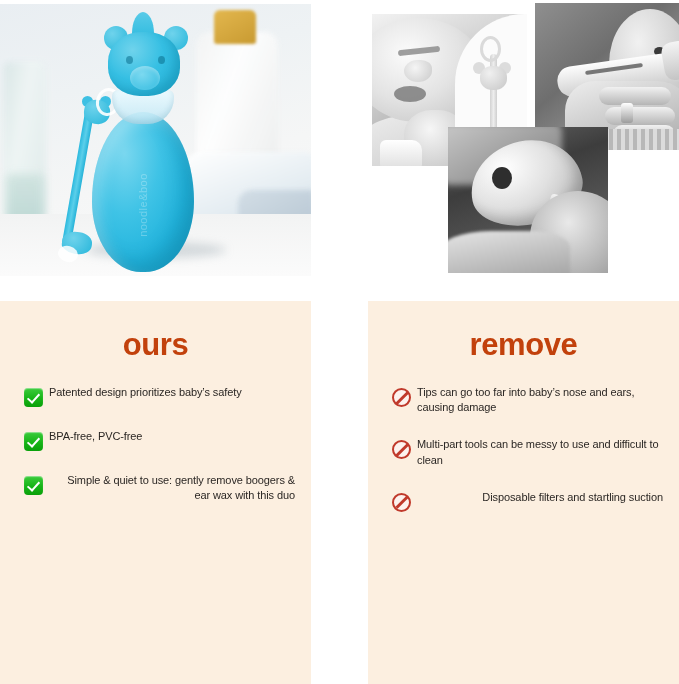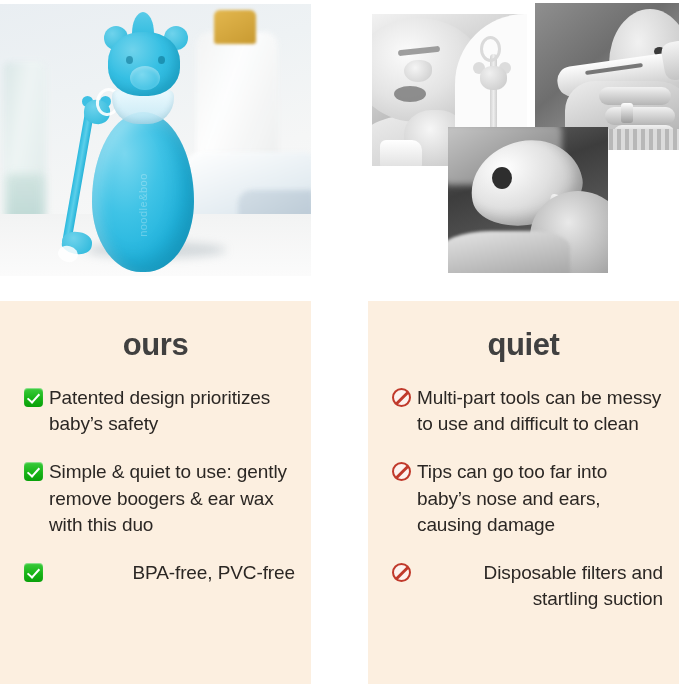--- a/index.html
+++ b/index.html
@@ -286,34 +286,34 @@
   .panel-right { left: 368px; width: 311px; }
 
   .panel-title {
     margin: 0;
     padding-top: 26px;
     text-align: center;
     font-family: "Liberation Sans", sans-serif;
     font-size: 31px;
     font-weight: 700;
     letter-spacing: -0.4px;
-    color: #404040;
+    color: #c2410c;
   }
 
   .bullets {
     list-style: none;
     margin: 0;
     padding: 22px 0 0 8px;
   }
   .bullet {
     display: flex;
     align-items: flex-start;
     margin-bottom: 22px;
     font-family: "Liberation Sans", sans-serif;
-    font-size: 19px;
+    font-size: 11px;
     line-height: 1.38;
     color: #2b2724;
     letter-spacing: -0.1px;
   }
   .bullet:last-child { margin-bottom: 0; text-align: right; }
   .bullet .b-text { flex: 1; }
 
   
   .ico {
     flex: 0 0 auto;
@@ -439,40 +439,40 @@
 
   <div class="panel panel-left" style="background:#fcefe0;">
     <h2 class="panel-title">ours</h2>
     <ul class="bullets">
       <li class="bullet">
         <span class="ico ico-check"></span>
         <span class="b-text">Patented design prioritizes baby’s safety</span>
       </li>
       <li class="bullet">
         <span class="ico ico-check"></span>
+        <span class="b-text">BPA-free, PVC-free</span>
+      </li>
+      <li class="bullet">
+        <span class="ico ico-check"></span>
         <span class="b-text">Simple &amp; quiet to use: gently remove boogers &amp; ear wax with this duo</span>
-      </li>
-      <li class="bullet">
-        <span class="ico ico-check"></span>
-        <span class="b-text">BPA-free, PVC-free</span>
       </li>
     </ul>
   </div>
 
   <div class="panel panel-right" style="background:#fcefe0;">
-    <h2 class="panel-title">quiet</h2>
+    <h2 class="panel-title">remove</h2>
     <ul class="bullets">
+      <li class="bullet">
+        <span class="ico ico-ban"></span>
+        <span class="b-text">Tips can go too far into baby’s nose and ears, causing damage</span>
+      </li>
       <li class="bullet">
         <span class="ico ico-ban"></span>
         <span class="b-text">Multi-part tools can be messy to use and difficult to clean</span>
       </li>
       <li class="bullet">
         <span class="ico ico-ban"></span>
-        <span class="b-text">Tips can go too far into baby’s nose and ears, causing damage</span>
-      </li>
-      <li class="bullet">
-        <span class="ico ico-ban"></span>
         <span class="b-text">Disposable filters and startling suction</span>
       </li>
     </ul>
   </div>
 
 </div>
 
 </body></html>

